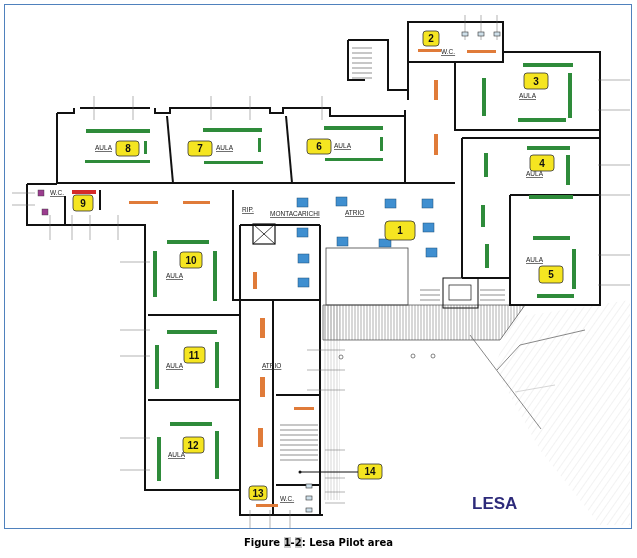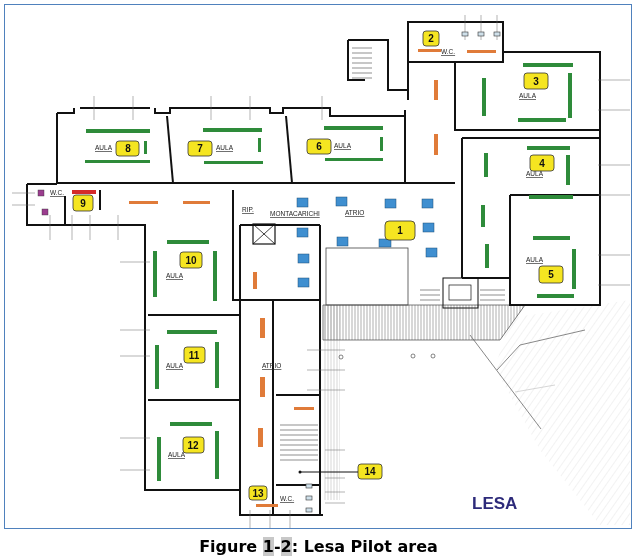--- a/index.html
+++ b/index.html
@@ -1,19 +1,19 @@
 <!DOCTYPE html>
 <html><head>
 <meta charset="utf-8">
 <style>
   html,body{margin:0;padding:0;background:#fff;}
   body{width:637px;height:558px;position:relative;overflow:hidden;font-family:"Liberation Sans",sans-serif;}
   #frame{position:absolute;left:4px;top:4px;width:628px;height:525px;border:1.5px solid #4f81bd;box-sizing:border-box;background:#fff;}
   #plan{position:absolute;left:0;top:0;}
-  .caption{position:absolute;left:0;width:637px;top:537px;text-align:center;font-family:"DejaVu Sans",sans-serif;font-weight:bold;font-size:16px;color:#000;}
+  .caption{position:absolute;left:0;width:637px;top:537px;text-align:center;font-family:"DejaVu Sans",sans-serif;font-weight:bold;font-size:10px;color:#000;}
   .caption .hl{background:#c8c8c8;}
   .lesa{font-family:"Liberation Sans",sans-serif;font-weight:bold;font-size:17px;fill:#2d2a7a;}
   .lbl{font-family:"Liberation Sans",sans-serif;font-size:6.5px;fill:#222;text-decoration:underline;}
   .badge-t{font-family:"Liberation Sans",sans-serif;font-weight:bold;font-size:10px;fill:#111;}
 </style>
 </head>
 <body>
 
 <div id="frame"></div>
 

